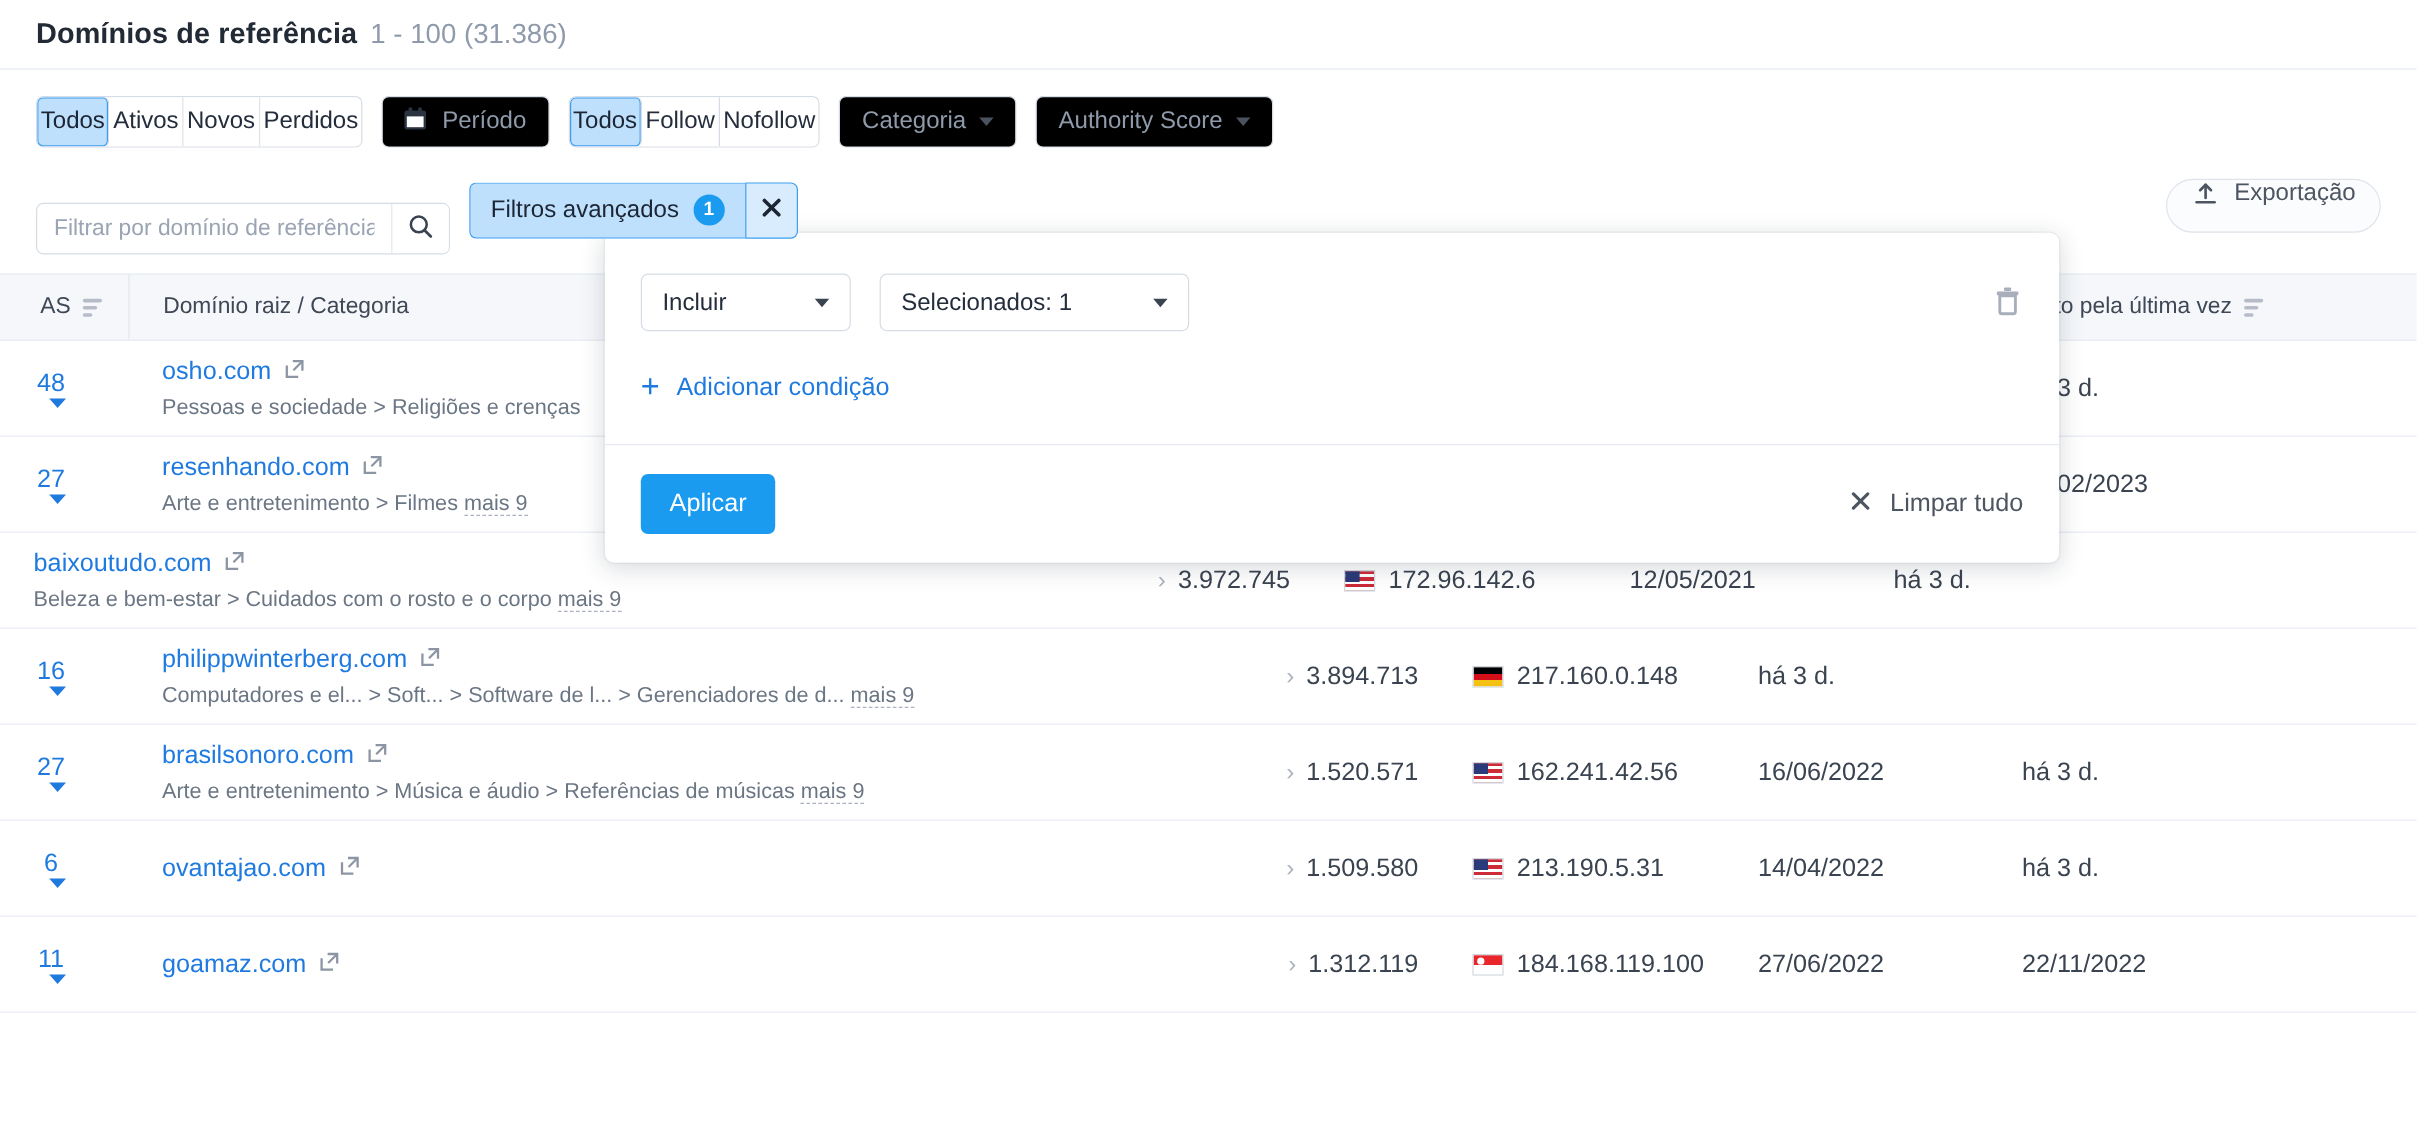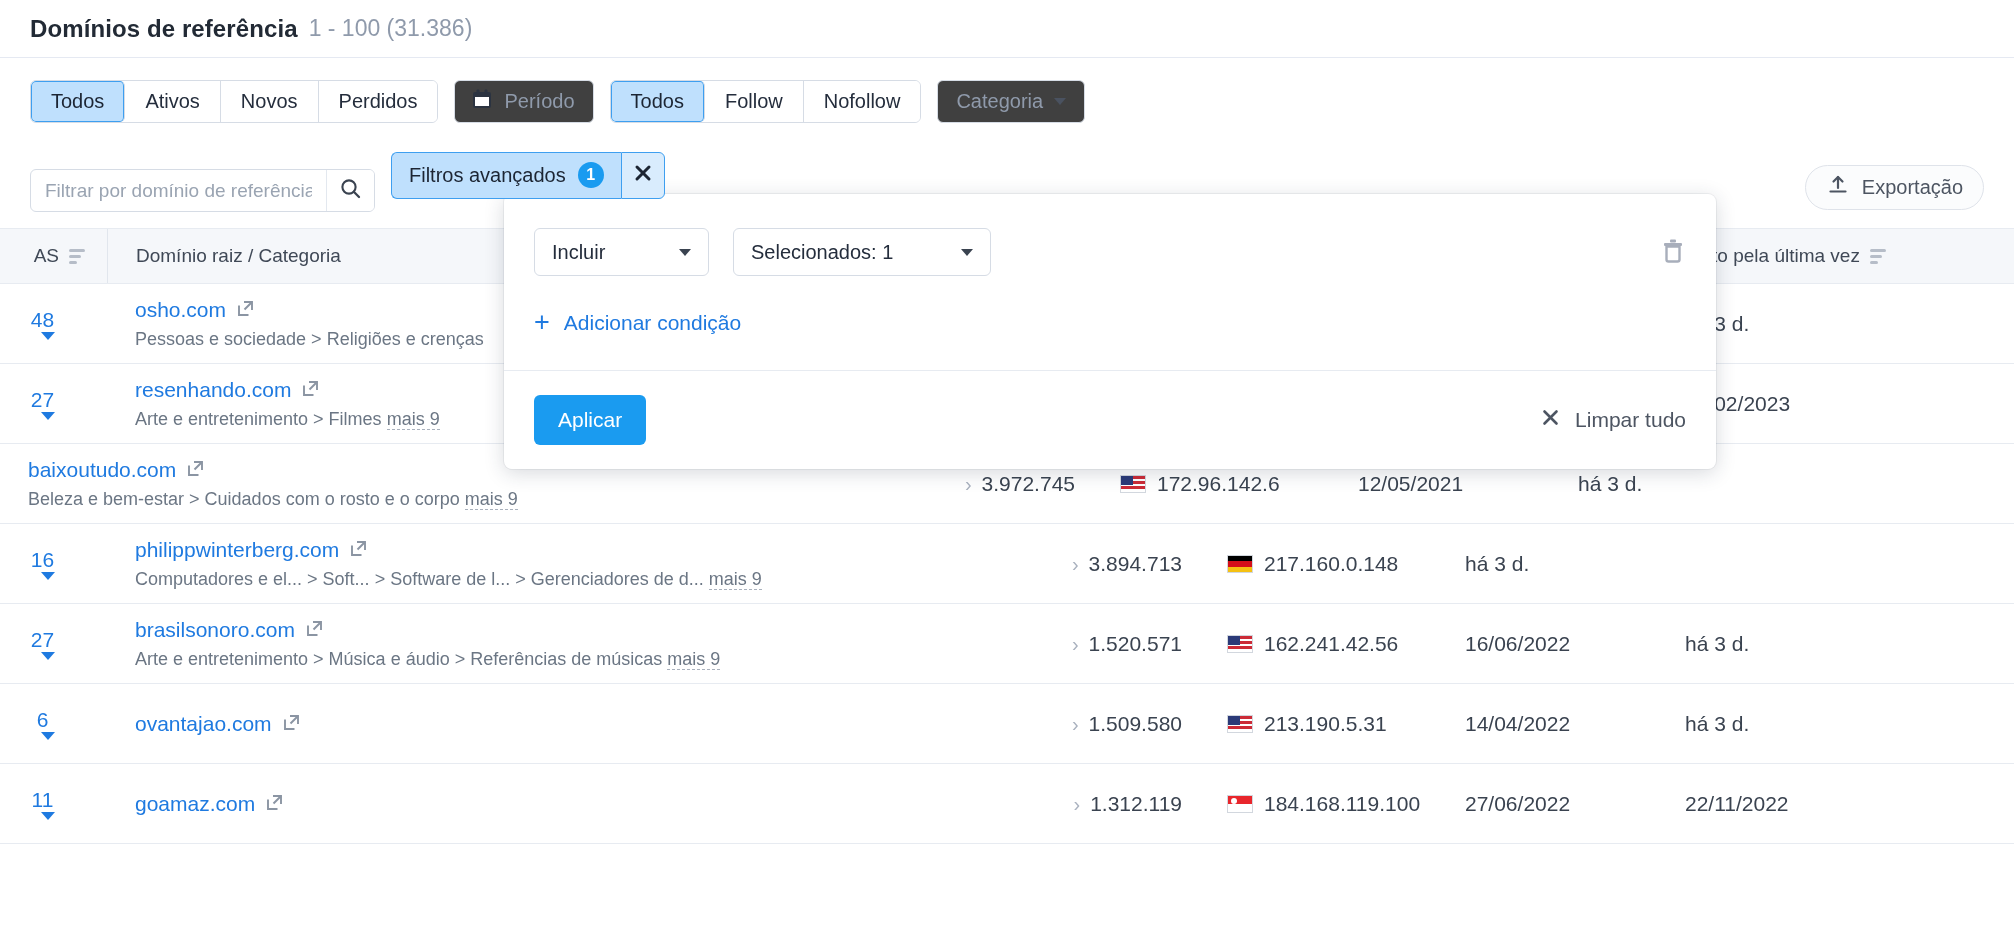--- a/index.html
+++ b/index.html
@@ -27,35 +27,35 @@
   .toolbar { padding: 22px 30px 0 30px; }
   .toolbar-row { display: flex; align-items: center; gap: 16px; }
   .toolbar-row + .toolbar-row { margin-top: 15px; }
 
   .seg {
     display: inline-flex; align-items: stretch;
     border: 1px solid #d6dce5; border-radius: 6px;
     overflow: hidden; background: #fff; height: 43px;
   }
   .seg .seg-btn {
-    padding: 0 20px; display: flex; align-items: center; justify-content: center;
+    padding: 0 3px; display: flex; align-items: center; justify-content: center;
     font-size: 20px; color: #242d3c; background: #fff;
     border-right: 1px solid #d6dce5; cursor: pointer; white-space: nowrap;
   }
   .seg .seg-btn:last-child { border-right: none; }
   .seg .seg-btn.active {
     background: #bfe0fd; color: #1c2533;
     box-shadow: inset 0 0 0 1px #3e9ff0;
     border-radius: 5px;
   }
 
   .pill {
     height: 43px; display: inline-flex; align-items: center; gap: 11px;
     padding: 0 18px; border: 1px solid #d6dce5; border-radius: 6px;
-    background: #404040; font-size: 20px; color: #8f9aab; cursor: pointer;
+    background: #000000; font-size: 20px; color: #8f9aab; cursor: pointer;
     white-space: nowrap;
   }
   .pill.has-icon { padding-left: 16px; }
   .caret { width: 0; height: 0; border-left: 6px solid transparent;
            border-right: 6px solid transparent; border-top: 7px solid #4a5260; }
 
   .search-wrap {
     display: inline-flex; align-items: stretch; height: 43px;
     border: 1px solid #d6dce5; border-radius: 6px; overflow: hidden; background: #fff;
     width: 345px;
@@ -84,23 +84,23 @@
     display: inline-flex; align-items: center; justify-content: center;
   }
   .adv-close {
     width: 44px; background: #d9ecfd; border: 1px solid #3e9ff0;
     border-radius: 0 6px 6px 0; display: flex; align-items: center; justify-content: center;
     cursor: pointer;
   }
 
   .export-btn {
     position: absolute; right: 30px; top: 149px;
-    height: 45px; display: inline-flex; align-items: center; gap: 12px;
+    height: 45px; display: inline-flex; align-items: flex-start; gap: 12px;
     padding: 0 20px; border: 1px solid #dfe3ea; border-radius: 23px;
-    background: #fbfcfd; font-size: 20px; color: #4d5562; cursor: pointer; margin-top: 16px;
+    background: #fbfcfd; font-size: 20px; color: #4d5562; cursor: pointer;
   }
 
   
   .table { position: absolute; left: 0; right: 0; top: 228px; }
   .thead {
     display: flex; align-items: center; height: 56px;
     background: #f5f7fa; border-top: 1px solid #e7ebf1; border-bottom: 1px solid #e7ebf1;
     font-size: 19px; color: #3f4856;
   }
   .th { display: flex; align-items: center; gap: 10px; height: 100%; }
@@ -223,20 +223,24 @@
         <div class="seg-btn active">Todos</div>
         <div class="seg-btn">Follow</div>
         <div class="seg-btn">Nofollow</div>
       </div>
 
       <div class="pill">
         <span>Categoria</span>
         <span class="caret"></span>
       </div>
 
+      <div class="pill">
+        <span>Authority Score</span>
+        <span class="caret"></span>
+      </div>
     </div>
 
     <div class="toolbar-row">
 
       <div class="search-wrap">
         <input class="search-input" type="text" placeholder="Filtrar por domínio de referência" style="">
         <div class="search-btn">
           <span>
             <svg width="23" height="23" viewBox="0 0 23 23">
               <circle cx="10" cy="10" r="6.6" fill="none" stroke="#3a4350" stroke-width="2.1"></circle>

